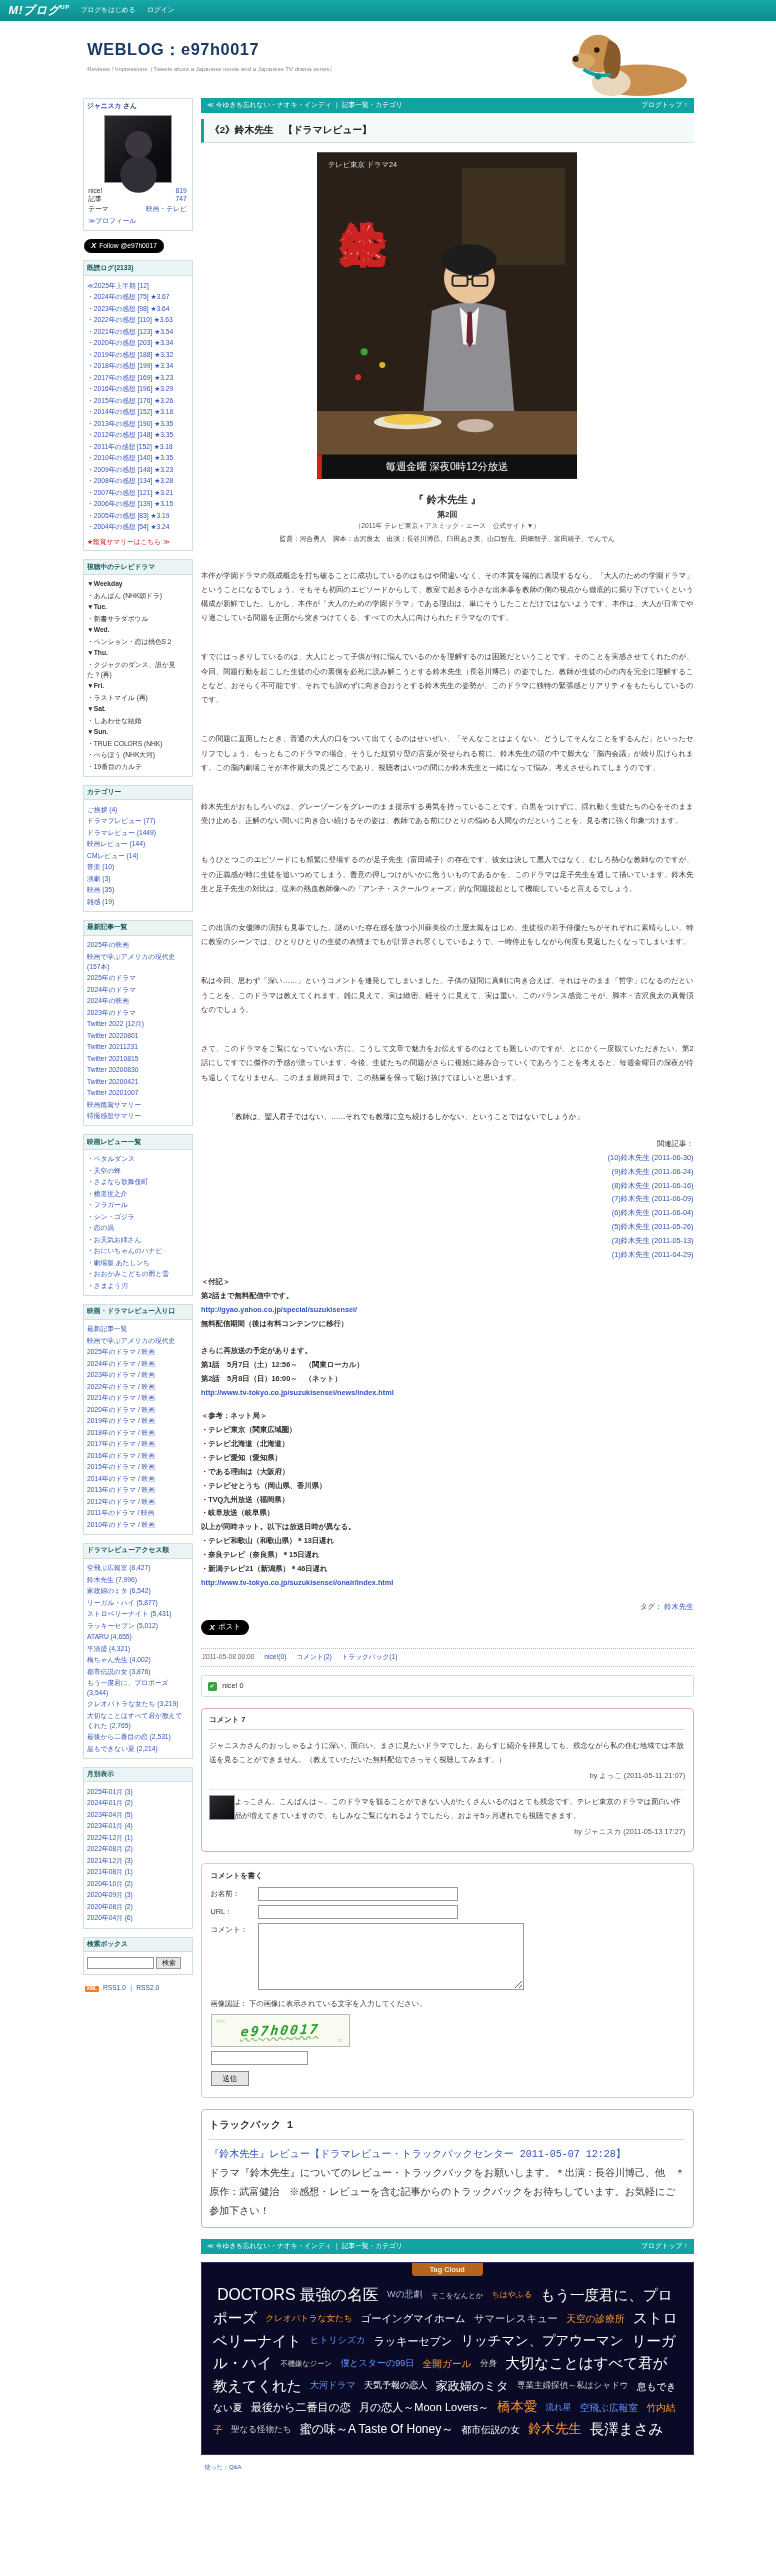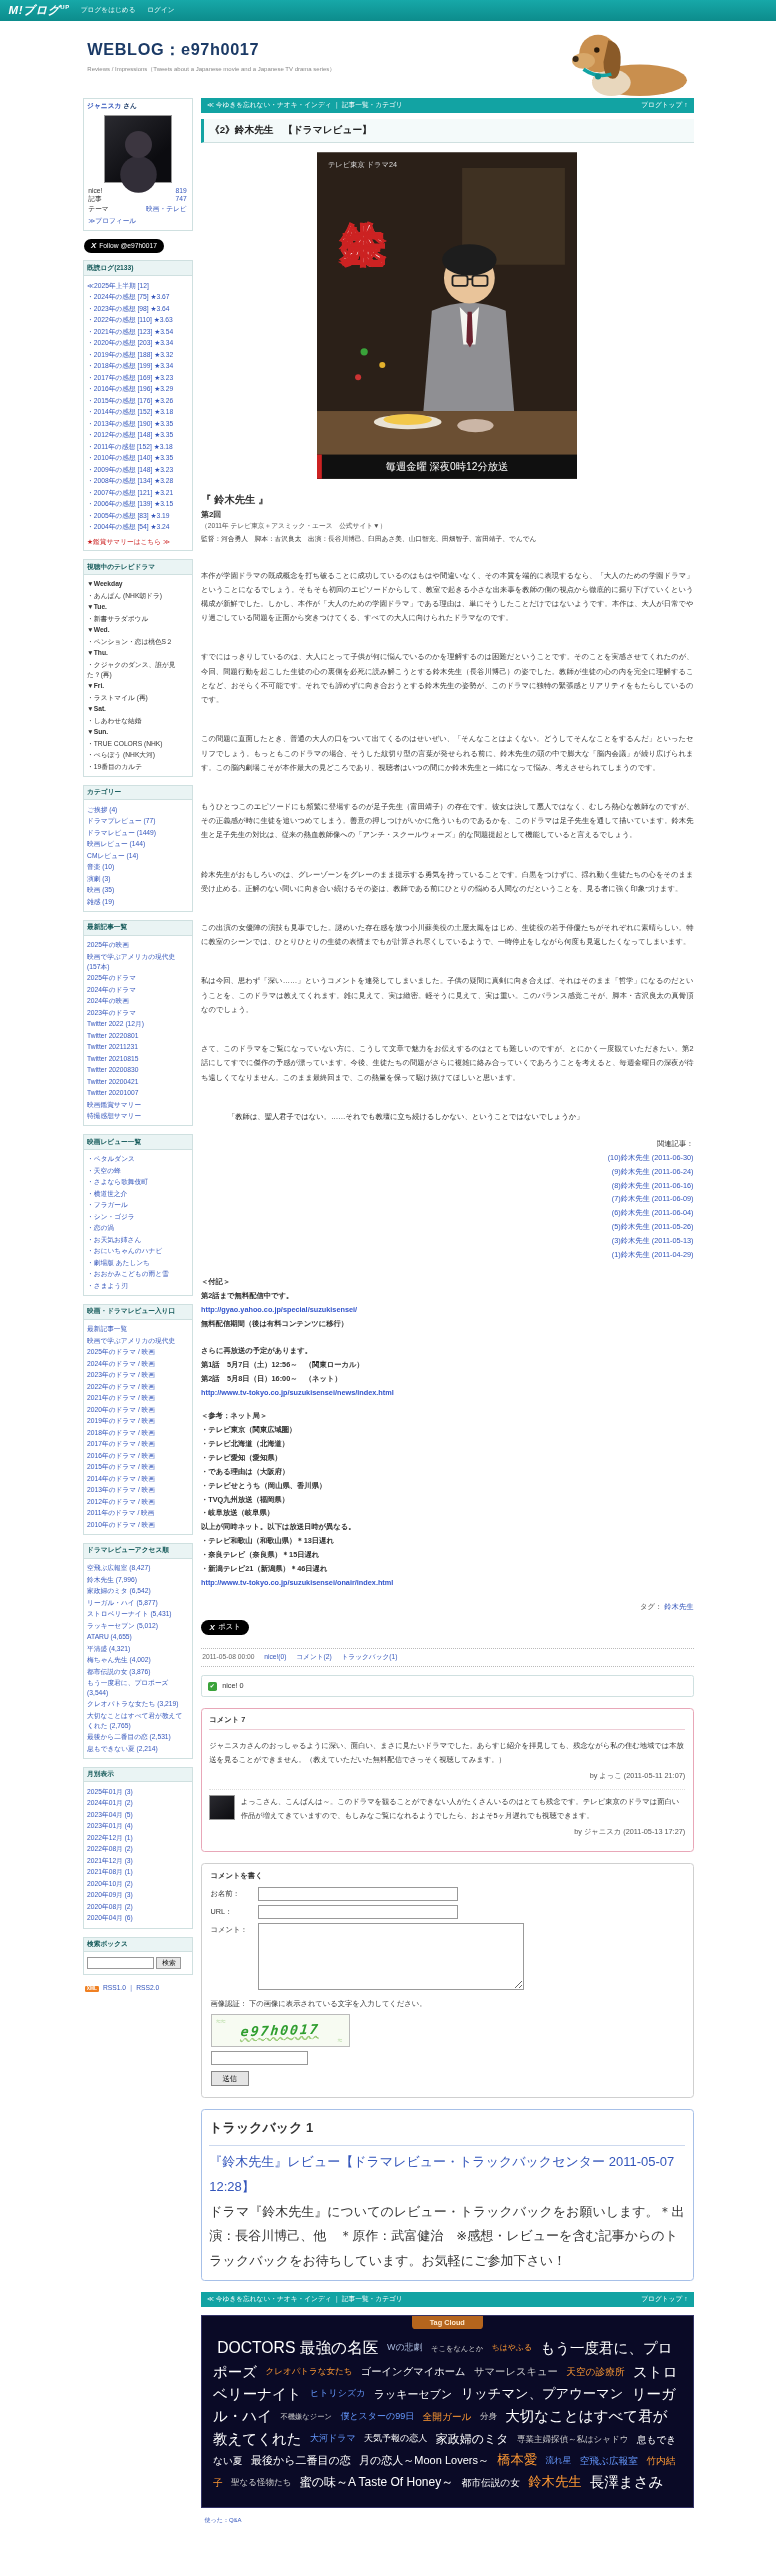--- a/index.html
+++ b/index.html
@@ -47,21 +47,21 @@
   .rss-ico { display:inline-block; background:#f08022; color:#fff; font-size:4.8px; font-weight:bold; padding:0.6px 1.8px; border-radius:1.2px; margin-right:2.4px; }
 
   
   .main { flex:1; min-width:0; }
   .navbar { background:#12a3a3; color:#fff; font-size:6.7px; padding:3px 6px; display:flex; justify-content:space-between; margin-bottom:6px; }
   .navbar a { color:#ffffff; }
   .navbar.bottom { margin:11px 0 0; }
 
   .article-title { font-size:9.7px; font-weight:bold; color:#222; background:#f4fafa; border-left:3px solid #12a3a3; border-bottom:0.6px solid #cfe0e0; padding:4.8px 6px; margin-bottom:8.5px; }
   .poster-wrap { text-align:center; margin:9.7px 0 12px; }
-  .center { text-align:left; }
+  .center { text-align:center; }
   .heading { font-size:10.3px; font-weight:bold; margin:4.8px 0 1.2px; }
   .episode { font-size:7.9px; font-weight:bold; margin:1.2px 0; }
   .source-line { font-size:6.7px; color:#555; margin:2.4px 0; }
   .credits { font-size:6.7px; color:#333; margin:3.6px 0 11px; }
   .para { font-size:7.3px; line-height:1.95; margin:25px 0; text-align:justify; }
   .quote { margin:9.7px 27px; font-size:7.3px; line-height:1.9; color:#222; }
   .related { text-align:right; font-size:7.3px; line-height:1.9; margin:13.3px 0; }
   .rel-label { color:#333; }
   .lines { font-size:7.3px; line-height:1.9; margin:9.7px 0;font-weight:bold; }
   .lineitem { white-space:pre-wrap; }
@@ -69,40 +69,40 @@
   .dateline { font-size:6.7px; color:#666; border-top:0.6px dotted #bbb; border-bottom:0.6px dotted #bbb; padding:4.2px 1.2px; display:flex; gap:9.7px; margin:7.3px 0; }
   .dateline a { color:#3355bb; }
 
   .nicebox { border:0.6px solid #cfe0e0; border-radius:2.4px; padding:5.4px 6px; margin:7.3px 0; font-size:7.3px; }
   .nice-check { display:inline-block; background:#3aa33a; color:#fff; width:8.5px; height:8.5px; line-height:8.5px; text-align:center; border-radius:1.8px; font-size:6px; margin-right:3.6px; }
 
   .combox { border:0.6px solid #e8a7b8; border-radius:3.6px; margin:11px 0; padding:6px 7.3px; }
   .combox-h { font-weight:bold; font-size:7.3px; border-bottom:0.6px solid #eecdd6; padding-bottom:3.6px; margin-bottom:4.8px; }
   .comitem { border-bottom:0.6px dotted #ddd; padding:4.8px 0 6px; font-size:7.3px; line-height:1.9; }
   .comitem:last-child { border-bottom:none; }
-  .comflex { display:flex; gap:6px; }
+  .comflex { display:flex; }
   .com-avatar { width:25.4px; height:25.4px; flex:none; background:linear-gradient(140deg,#2a2a30,#0c0c10); border:0.6px solid #999; }
   .comby { text-align:right; color:#555; margin-top:2.4px; }
 
   .formbox { border:0.6px solid #cfcfcf; border-radius:3.6px; margin:11px 0; padding:7.3px 8.5px; }
   .formbox-h { font-weight:bold; margin-bottom:6px; }
   .frow { display:flex; align-items:flex-start; margin:4.8px 0; }
   .frow label { width:47px; flex:none; padding-top:1.8px; color:#333; }
   .frow input[type=text] { width:200px; height:13.3px; border:0.6px solid #999; }
   .frow textarea { width:266px; height:67px; border:0.6px solid #999; }
   .captcha-sec { margin:8.5px 0 3.6px; }
   .captcha-inst { margin:3.6px 0; color:#333; }
   .captcha-img { position:relative; width:139px; height:33px; border:0.6px solid #bbb; background:#f7fbf2; display:flex; align-items:center; justify-content:center; margin:4.8px 0; overflow:hidden; }
   .captcha-text { color:#2f9e2f; font-family:"DejaVu Sans Mono",monospace; font-size:13.3px; font-weight:bold; font-style:italic; letter-spacing:1.8px; transform:skewX(-8deg) rotate(-2deg); text-decoration:underline wavy #9ccc7a; }
   .captcha-img::before { content:"≈≈"; position:absolute; left:4.8px; top:1.2px; color:#b4dba0; font-size:8.5px; }
   .captcha-img::after { content:"≈"; position:absolute; right:6px; bottom:1.2px; color:#b4dba0; font-size:8.5px; }
   .captcha-input { width:97px; height:13.3px; border:0.6px solid #999; display:block; margin:3.6px 0 6px; }
   .submit-btn { background:#e5e5e5; border:0.6px solid #888; padding:1.8px 11px; font-size:7.3px; cursor:pointer; }
 
-  .tbbox { border:0.6px solid #a7c0e8; border-radius:3.6px; margin:11px 0; padding:6px 7.3px; font-size:13px; line-height:1.9; }
+  .tbbox { border:0.6px solid #a7c0e8; border-radius:3.6px; margin:11px 0; padding:6px 7.3px; font-size:10px; line-height:1.9;font-family:Liberation Mono, monospace; }
   .tbbox-h { font-weight:bold; border-bottom:0.6px solid #cdd9ee; padding-bottom:3.6px; margin-bottom:4.8px; }
   .tb-title a { color:#3355bb; }
 
   .xpost-btn { display:inline-flex; align-items:center; gap:3.6px; background:#000; color:#fff; border:none; border-radius:9px; padding:2.4px 8.5px; font-size:7.3px; margin:3.6px 0 6px; cursor:pointer; }
 
   .tagcloud { background:#0a0a26; border:0.6px solid #333366; margin:8.5px 0 3.6px; padding:9.7px 11px 13.3px; }
   .tc-head { text-align:center; margin:-9.7px auto 7.3px; width:71px; background:#b5651d; color:#ffe9cc; font-weight:bold; font-size:7.3px; padding:1.8px 0; border-radius:0 0 3.6px 3.6px; }
   .tagcloud-items { line-height:1.55; text-align:left; }
   .tagcloud-items a { margin:0 4.2px; vertical-align:middle; }
 
@@ -405,22 +405,22 @@
         <div class="center heading">『 鈴木先生 』</div>
         <div class="center episode">第2回</div>
         <div class="center source-line">（2011年 テレビ東京＋アスミック・エース　公式サイト▼）</div>
         <div class="center credits">監督：河合勇人　脚本：古沢良太　出演：長谷川博己、臼田あさ美、山口智充、田畑智子、富田靖子、でんでん</div>
 
         <div>
 
         <p class="para">本作が学園ドラマの既成概念を打ち破ることに成功しているのはもはや間違いなく、その本質を端的に表現するなら、「大人のための学園ドラマ」ということになるでしょう。そもそも初回のエピソードからして、教室で起きる小さな出来事を教師の側の視点から徹底的に掘り下げていくという構成が新鮮でした。しかし、本作が「大人のための学園ドラマ」である理由は、単にそうしたことだけではないようです。本作は、大人が日常でやり過ごしている問題を正面から突きつけてくる、すべての大人に向けられたドラマなのです。</p>
             <p class="para">すでにはっきりしているのは、大人にとって子供が何に悩んでいるのかを理解するのは困難だということです。そのことを実感させてくれたのが、今回、問題行動を起こした生徒の心の裏側を必死に読み解こうとする鈴木先生（長谷川博己）の姿でした。教師が生徒の心の内を完全に理解することなど、おそらく不可能です。それでも諦めずに向き合おうとする鈴木先生の姿勢が、このドラマに独特の緊張感とリアリティをもたらしているのです。</p>
             <p class="para">この問題に直面したとき、普通の大人の口をついて出てくるのはせいぜい、「そんなことはよくない。どうしてそんなことをするんだ」といったセリフでしょう。もっともこのドラマの場合、そうした紋切り型の言葉が発せられる前に、鈴木先生の頭の中で膨大な「脳内会議」が繰り広げられます。この脳内劇場こそが本作最大の見どころであり、視聴者はいつの間にか鈴木先生と一緒になって悩み、考えさせられてしまうのです。</p>
+            <p class="para">鈴木先生がおもしろいのは、グレーゾーンをグレーのまま提示する勇気を持っていることです。白黒をつけずに、揺れ動く生徒たちの心をそのまま受け止める。正解のない問いに向き合い続けるその姿は、教師である前にひとりの悩める人間なのだということを、見る者に強く印象づけます。</p>
             <p class="para">もうひとつこのエピソードにも頻繁に登場するのが足子先生（富田靖子）の存在です。彼女は決して悪人ではなく、むしろ熱心な教師なのですが、その正義感が時に生徒を追いつめてしまう。善意の押しつけがいかに危ういものであるかを、このドラマは足子先生を通して描いています。鈴木先生と足子先生の対比は、従来の熱血教師像への「アンチ・スクールウォーズ」的な問題提起として機能していると言えるでしょう。</p>
-            <p class="para">鈴木先生がおもしろいのは、グレーゾーンをグレーのまま提示する勇気を持っていることです。白黒をつけずに、揺れ動く生徒たちの心をそのまま受け止める。正解のない問いに向き合い続けるその姿は、教師である前にひとりの悩める人間なのだということを、見る者に強く印象づけます。</p>
             <p class="para">この出演の女優陣の演技も見事でした。謎めいた存在感を放つ小川蘇美役の土屋太鳳をはじめ、生徒役の若手俳優たちがそれぞれに素晴らしい。特に教室のシーンでは、ひとりひとりの生徒の表情までもが計算され尽くしているようで、一時停止をしながら何度も見返したくなってしまいます。</p>
             <p class="para">私は今回、思わず「深い……」というコメントを連発してしまいました。子供の疑問に真剣に向き合えば、それはそのまま「哲学」になるのだということを、このドラマは教えてくれます。雑に見えて、実は緻密。軽そうに見えて、実は重い。このバランス感覚こそが、脚本・古沢良太の真骨頂なのでしょう。</p>
             <p class="para">さて、このドラマをご覧になっていない方に、こうして文章で魅力をお伝えするのはとても難しいのですが、とにかく一度観ていただきたい。第2話にしてすでに傑作の予感が漂っています。今後、生徒たちの問題がさらに複雑に絡み合っていくであろうことを考えると、毎週金曜日の深夜が待ち遠しくてなりません。このまま最終回まで、この熱量を保って駆け抜けてほしいと思います。</p>
           </div>
 
         <p class="quote">「教師は、聖人君子ではない。……それでも教壇に立ち続けるしかない、ということではないでしょうか」</p>
 
         <div class="related">
           <span class="rel-label">関連記事：</span>
           <div>

